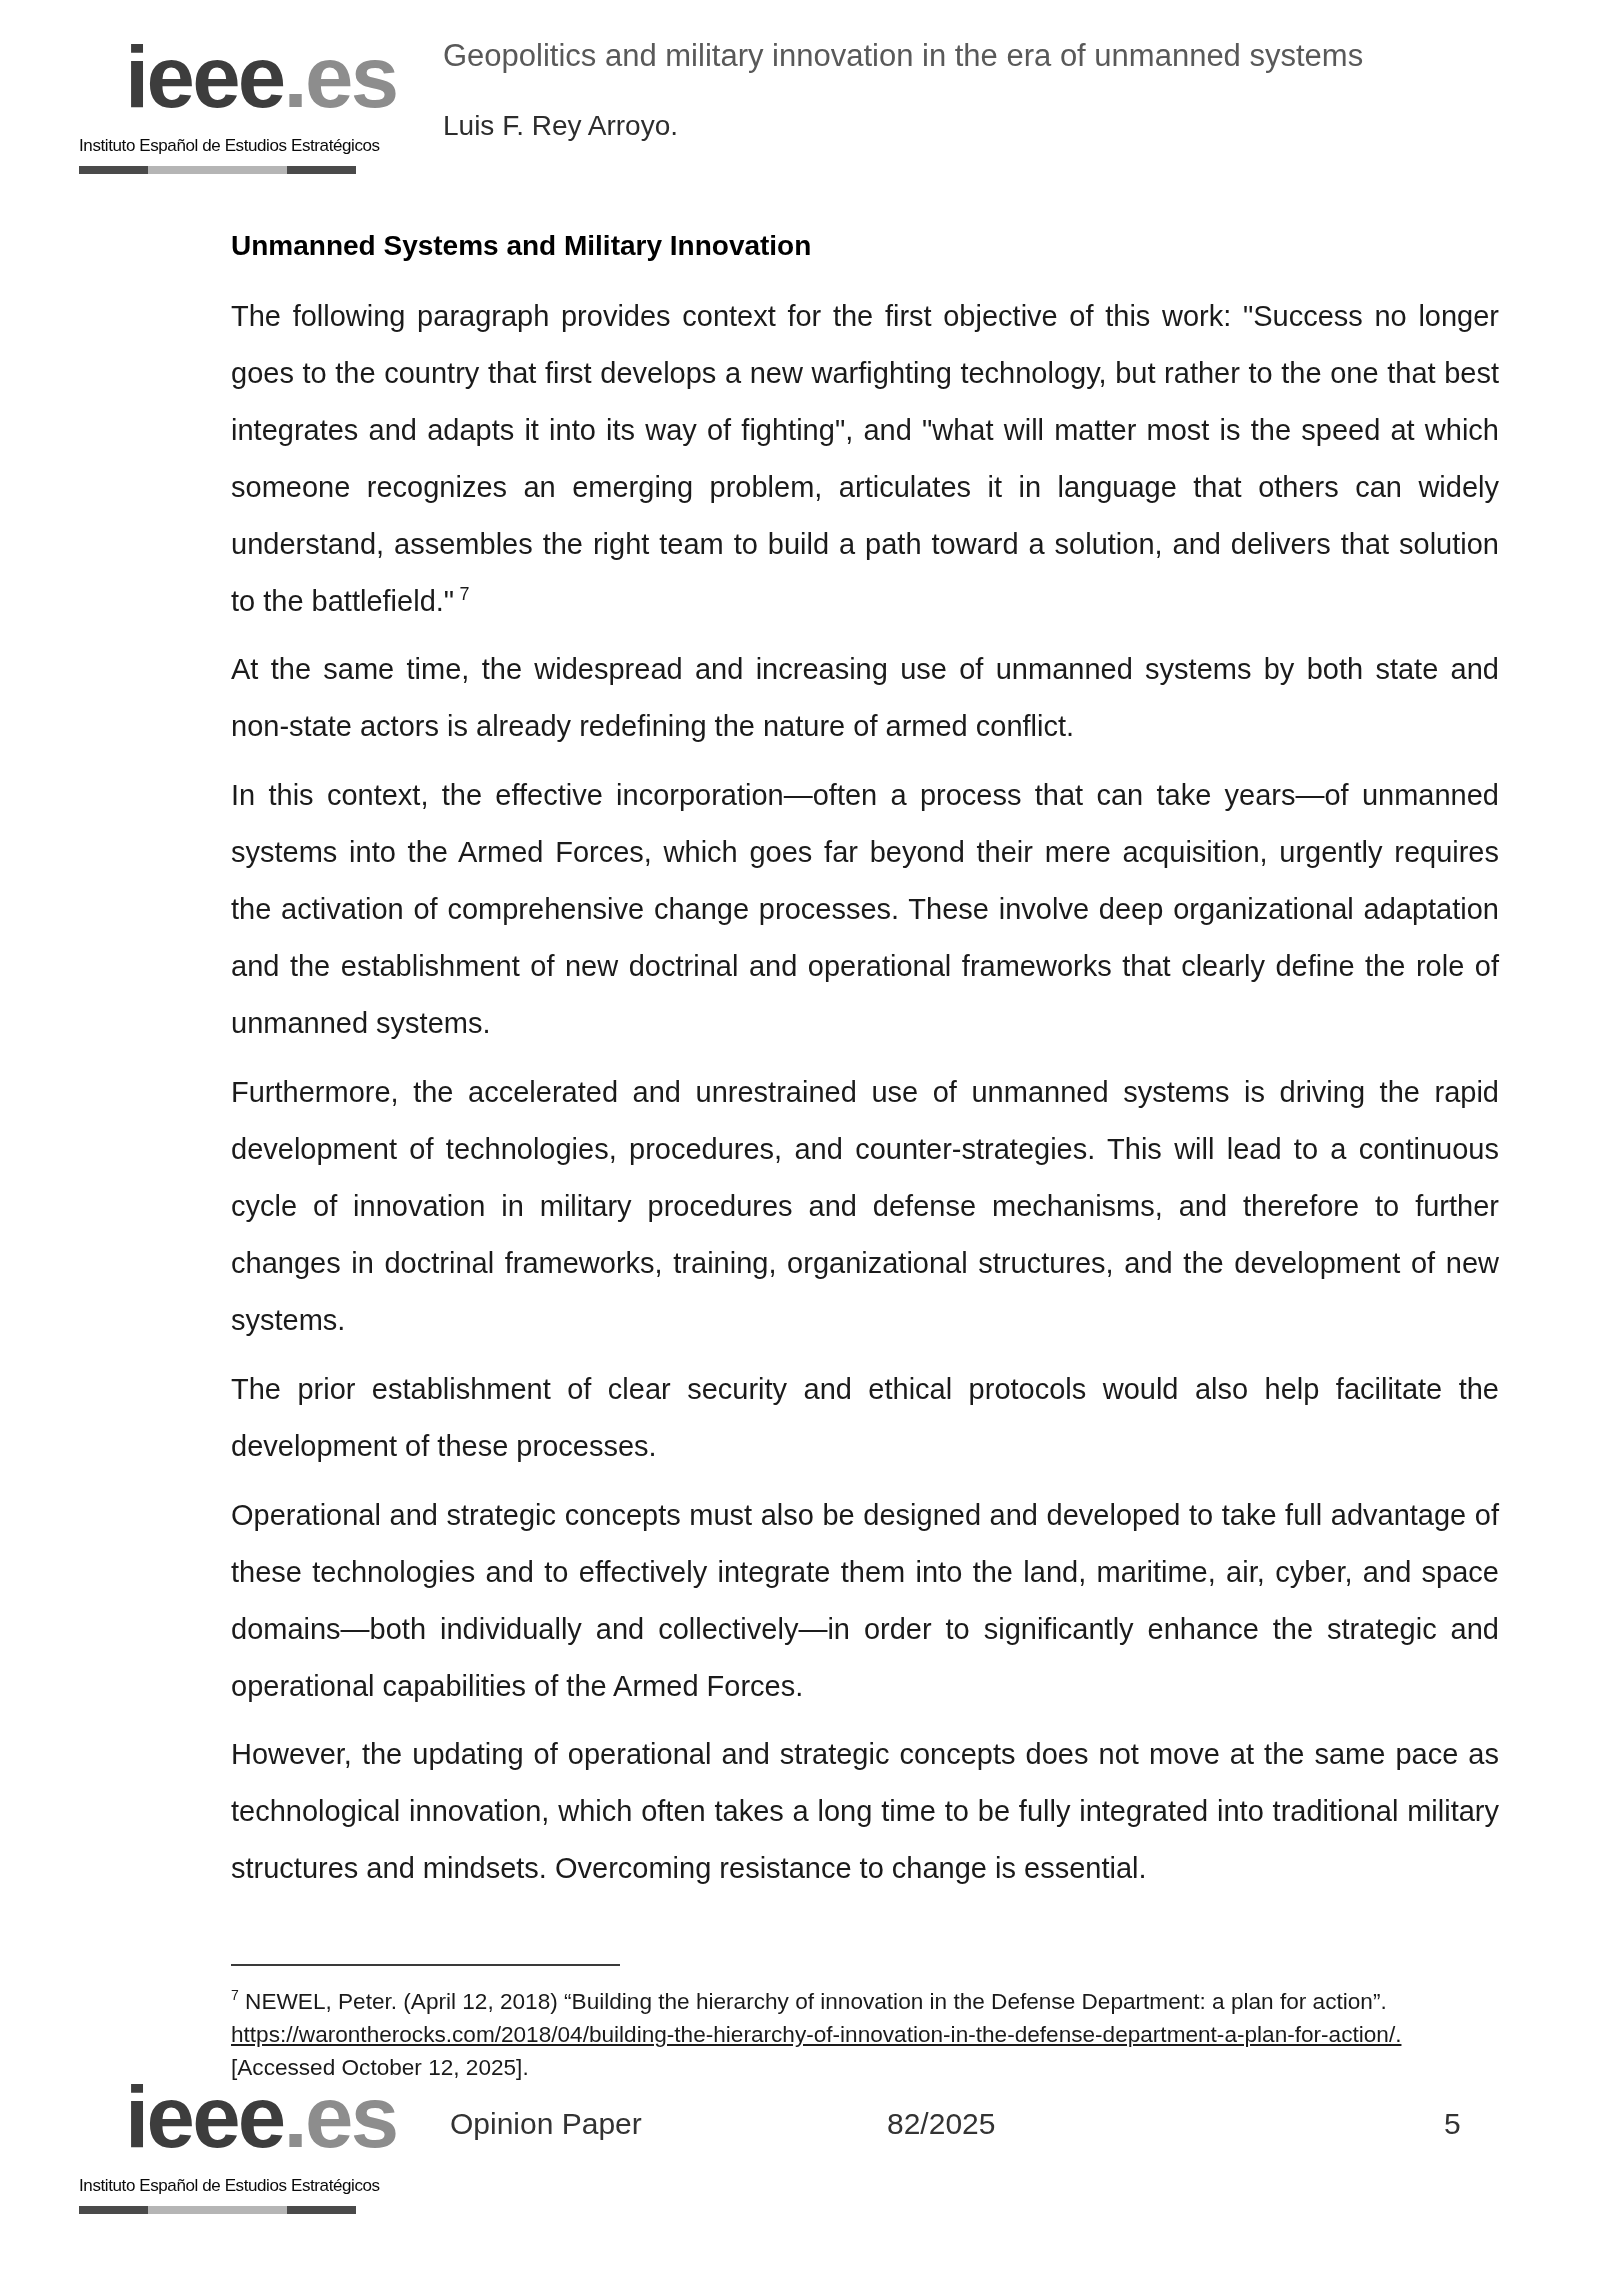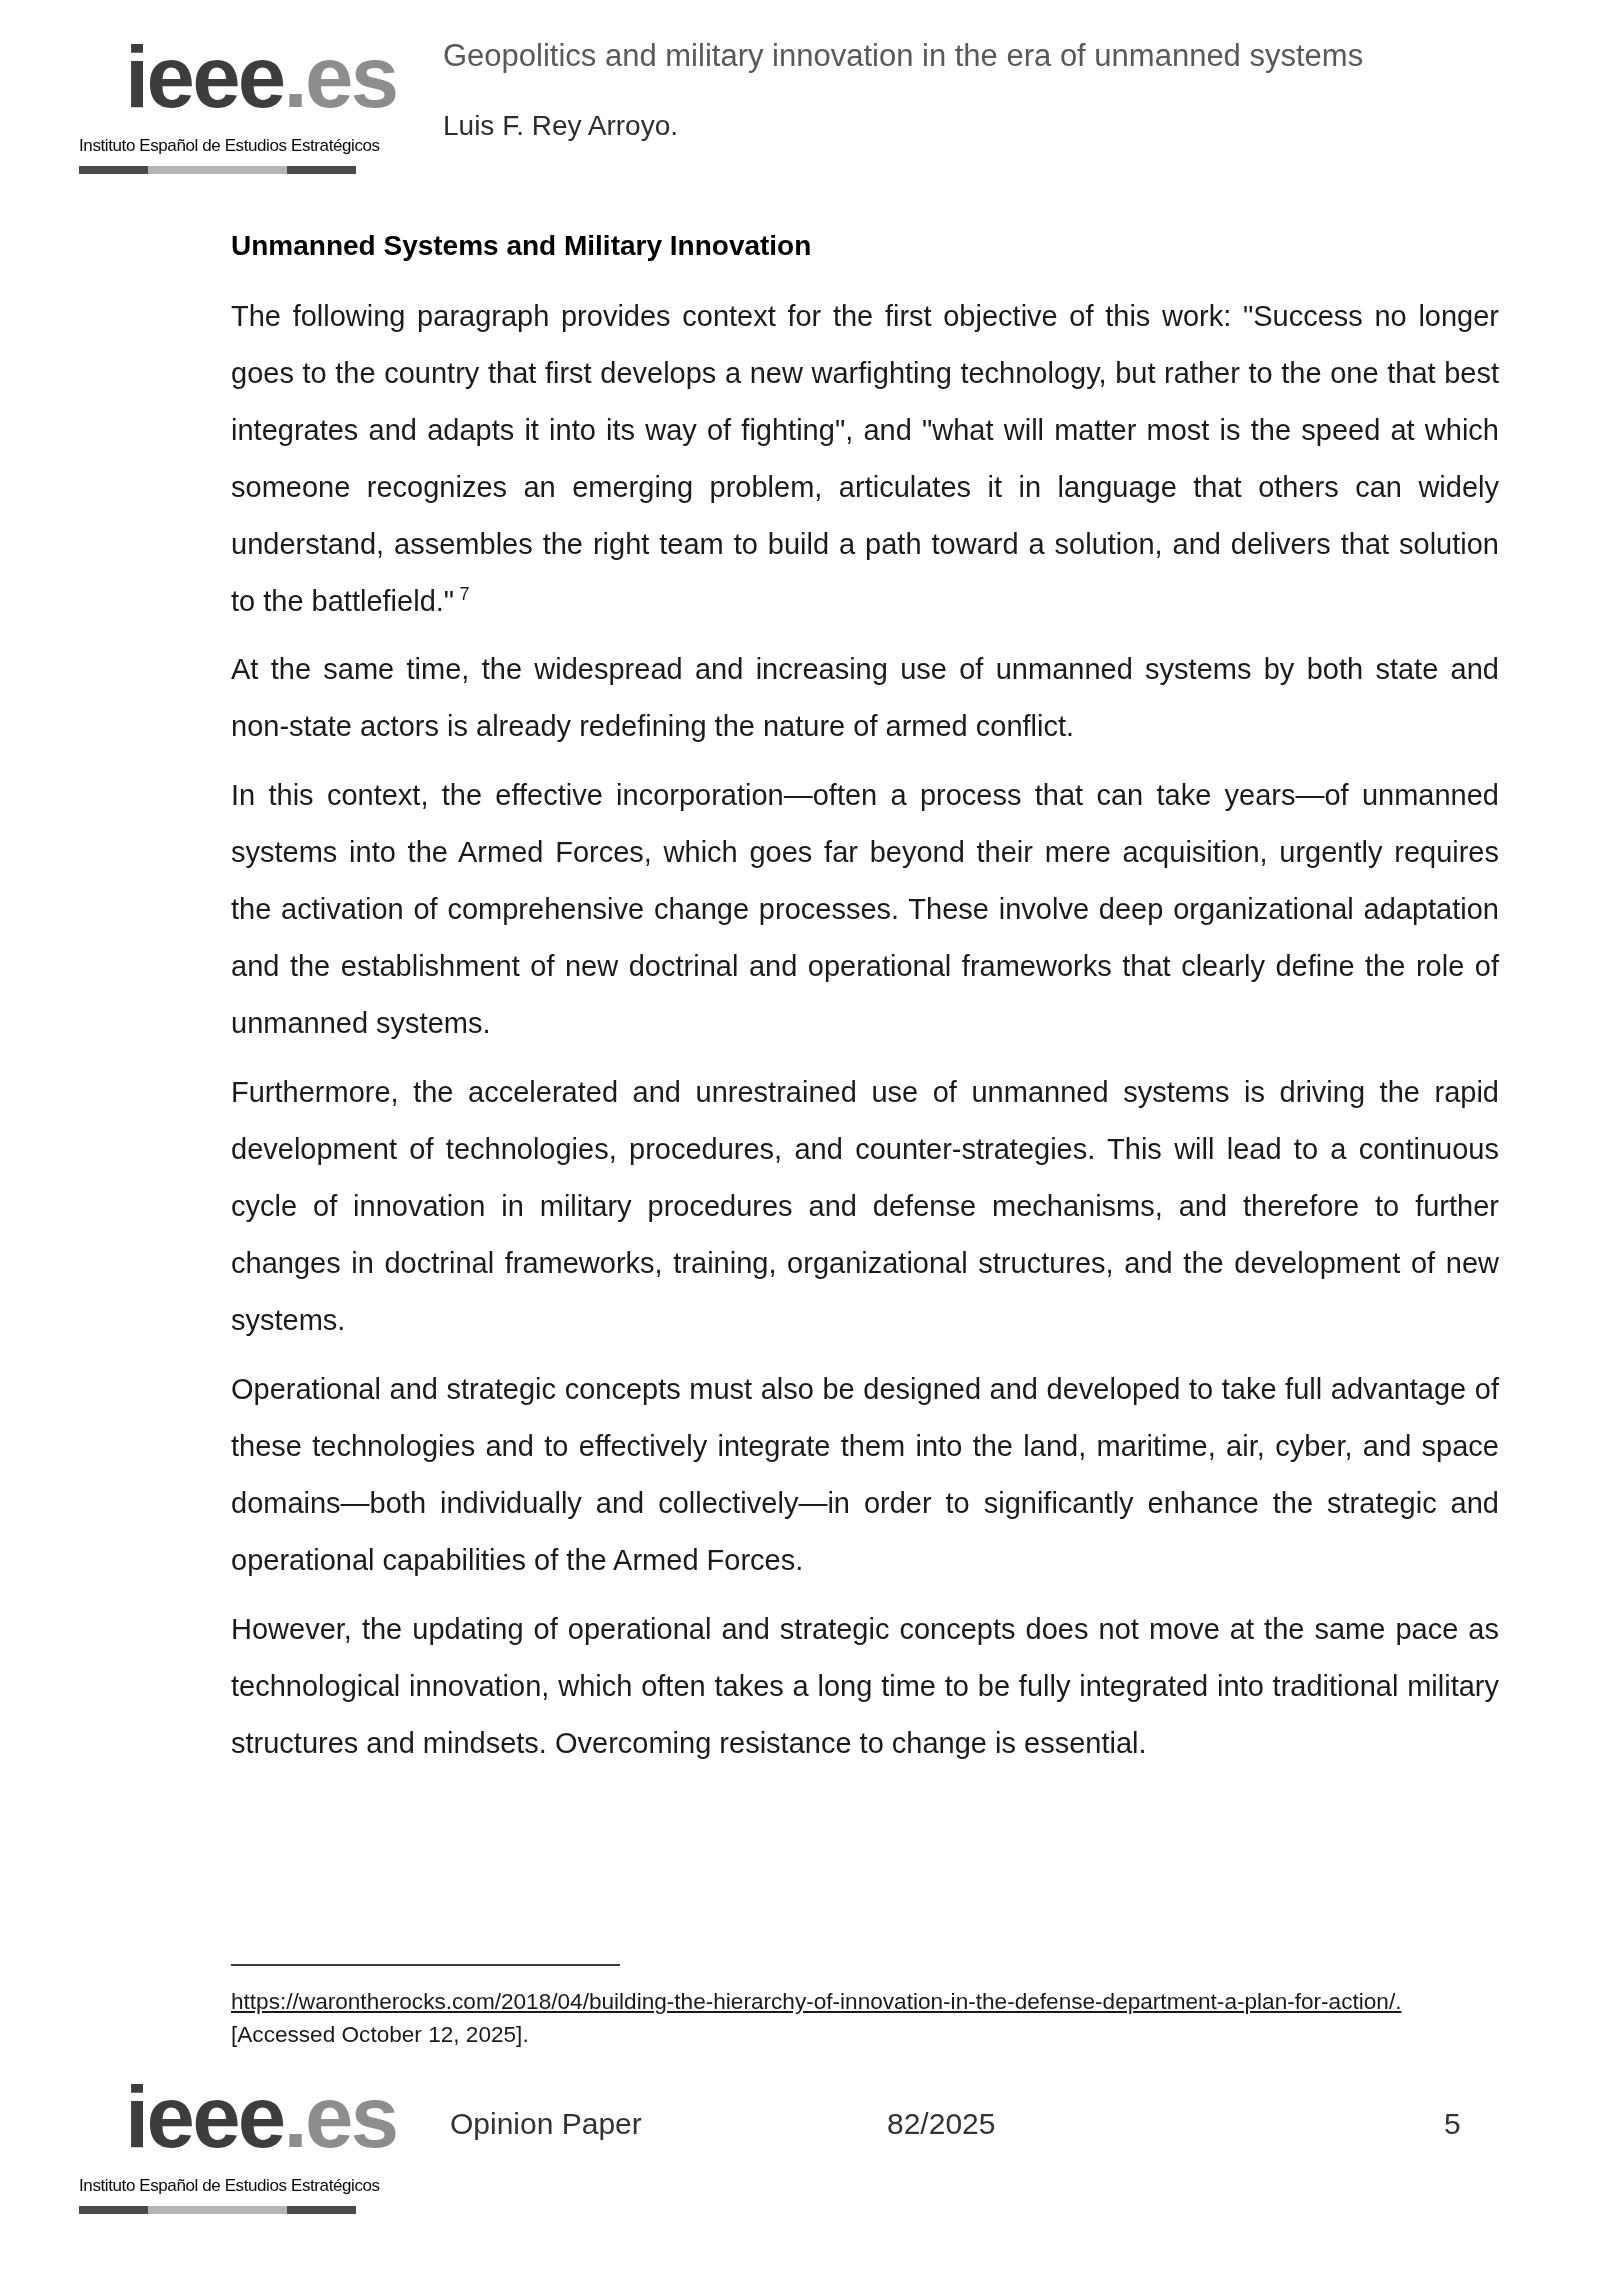--- a/index.html
+++ b/index.html
@@ -145,27 +145,29 @@
   <div class="doc-title">Geopolitics and military innovation in the era of unmanned systems</div>
   <div class="doc-author">Luis F. Rey Arroyo.</div>
 
   <div class="body-content">
     <div class="body-heading">Unmanned Systems and Military Innovation</div>
     <div>
         <div class="para"><span>The following paragraph provides context for the first objective of this work: "Success no longer goes to the country that first develops a new warfighting technology, but rather to the one that best integrates and adapts it into its way of fighting", and "what will matter most is the speed at which someone recognizes an emerging problem, articulates it in language that others can widely understand, assembles the right team to build a path toward a solution, and delivers that solution to the battlefield."</span><sup class="fnref">7</sup></div>
         <div class="para"><span>At the same time, the widespread and increasing use of unmanned systems by both state and non-state actors is already redefining the nature of armed conflict.</span></div>
         <div class="para"><span>In this context, the effective incorporation—often a process that can take years—of unmanned systems into the Armed Forces, which goes far beyond their mere acquisition, urgently requires the activation of comprehensive change processes. These involve deep organizational adaptation and the establishment of new doctrinal and operational frameworks that clearly define the role of unmanned systems.</span></div>
         <div class="para"><span>Furthermore, the accelerated and unrestrained use of unmanned systems is driving the rapid development of technologies, procedures, and counter-strategies. This will lead to a continuous cycle of innovation in military procedures and defense mechanisms, and therefore to further changes in doctrinal frameworks, training, organizational structures, and the development of new systems.</span></div>
+        <div class="para"><span>The prior establishment of clear security and ethical protocols would also help facilitate the development of these processes.</span></div>
         <div class="para"><span>Operational and strategic concepts must also be designed and developed to take full advantage of these technologies and to effectively integrate them into the land, maritime, air, cyber, and space domains—both individually and collectively—in order to significantly enhance the strategic and operational capabilities of the Armed Forces.</span></div>
         <div class="para"><span>However, the updating of operational and strategic concepts does not move at the same pace as technological innovation, which often takes a long time to be fully integrated into traditional military structures and mindsets. Overcoming resistance to change is essential.</span></div>
       </div>
   </div>
 
   <div class="footnote-separator"></div>
   <div class="footnote">
+    <div class="fn-line"><sup>7</sup><span>NEWEL, Peter. (April 12, 2018) “Building the hierarchy of innovation in the Defense Department: a plan for action”.</span></div>
     <div class="fn-line"><span class="fn-url">https://warontherocks.com/2018/04/building-the-hierarchy-of-innovation-in-the-defense-department-a-plan-for-action/.</span></div>
     <div class="fn-line">[Accessed October 12, 2025].</div>
   </div>
 
   <div class="logo footer-logo">
     <div class="logo-text"><span class="logo-dark">ieee</span><span class="logo-light">.es</span></div>
     <div class="logo-subtitle">Instituto Español de Estudios Estratégicos</div>
     <div class="logo-bar">
         <span class="seg-dark"></span>
         <span class="seg-light"></span>

